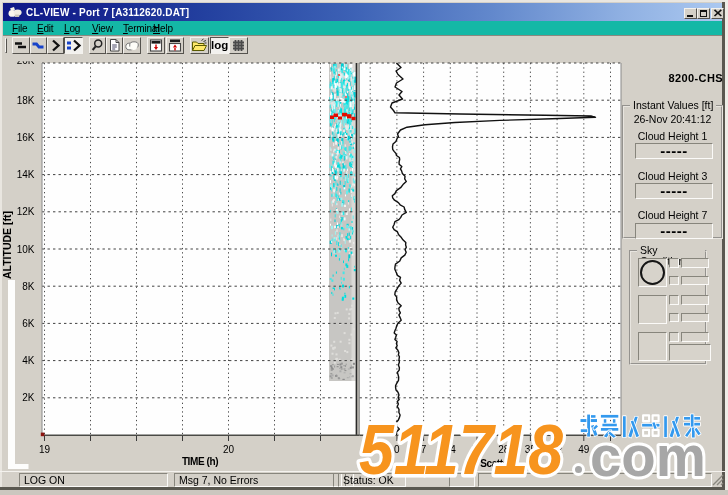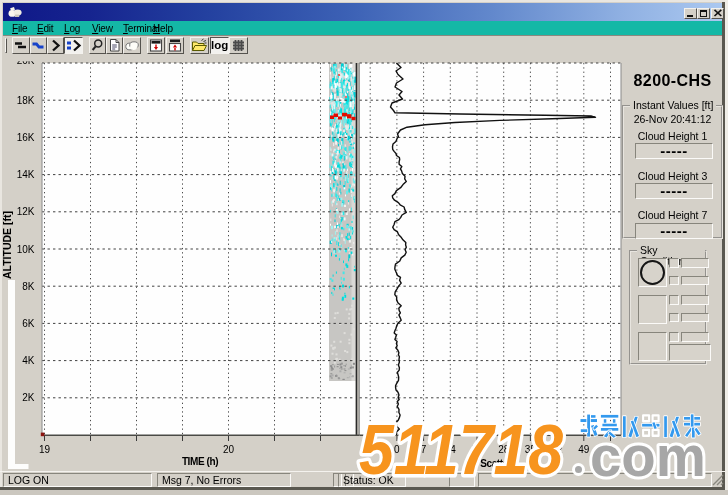--- a/index.html
+++ b/index.html
@@ -25,20 +25,21 @@
 <div class="a" style="left:0;top:487px;width:725px;height:3px;background:#5a5850"></div>
 <div class="a" style="left:0;top:490px;width:728px;height:5px;background:#cbc7bf"></div>
 
 <div class="a" style="left:3px;top:3px;width:719px;height:18px;background:linear-gradient(to right,#0f1888 0%,#16248f 12%,#23409f 28%,#3c61b5 48%,#6288cc 68%,#8fb0e2 86%,#abc8f0 100%)">
   <svg class="a" style="left:5px;top:3px" width="14" height="12" viewBox="0 0 14 12">
     <ellipse cx="4.2" cy="7.4" rx="3.7" ry="3.4" fill="#f8f6ee"></ellipse>
     <ellipse cx="9.6" cy="6.6" rx="4" ry="3.1" fill="#efede2"></ellipse>
     <rect x="2.5" y="1.8" width="4" height="3" fill="#f4f2e8" transform="rotate(-18 4 3)"></rect>
     <rect x="6.8" y="8.6" width="4.4" height="2.4" fill="#c9c6ba"></rect>
   </svg>
+  <div class="a" style="left:23px;top:3.5px;font-size:10px;font-weight:bold;color:#fff;letter-spacing:0.2px">CL-VIEW - Port 7 [A3112620.DAT]</div>
   <div class="a raised" style="left:681px;top:4.5px;width:13px;height:11.5px">
       <div class="a" style="left:1.5px;top:6.5px;width:6px;height:2px;background:#111"></div>
     </div>
   <div class="a raised" style="left:694px;top:4.5px;width:13px;height:11.5px">
       <div class="a" style="left:2px;top:1px;width:7px;height:7px;border:1px solid #111;border-top-width:2px"></div>
     </div>
   <div class="a raised" style="left:708px;top:4.5px;width:13px;height:11.5px">
     <svg class="a" style="left:1px;top:0.5px" width="10" height="8" viewBox="0 0 10 8">
         <path d="M1.5 0.8 L8.3 7 M8.3 0.8 L1.5 7" stroke="#111" stroke-width="1.6"></path>
       </svg>
@@ -1132,21 +1133,21 @@
 <text x="530.4" y="453" text-anchor="middle" class="ax">35</text>
 <text x="557.1" y="453" text-anchor="middle" class="ax">42</text>
 <text x="583.8" y="453" text-anchor="middle" class="ax">49</text>
 <text x="490" y="466.5" text-anchor="middle" class="axb" style="letter-spacing:-0.4px">B. Scatter</text>
 <text x="11" y="245" class="axb" transform="rotate(-90 11 245)" text-anchor="middle" style="font-size:10.5px">ALTITUDE [ft]</text>
 
 <rect x="8" y="280" width="7" height="189" fill="#fdfdfc"></rect>
 <rect x="8" y="464" width="20.5" height="5" fill="#fdfdfc"></rect>
 </svg>
 
-<div class="a" style="left:622px;top:72px;width:101px;text-align:center;font-size:16px;font-weight:bold;letter-spacing:0.4px">8200-CHS</div>
+<div class="a" style="left:622px;top:72px;width:101px;text-align:right;font-size:11px;font-weight:bold;letter-spacing:0.4px">8200-CHS</div>
 <div class="gb" style="left:622px;top:105px;width:101px;height:134px">
   <span class="lbl">Instant Values [ft]</span>
   <div class="cl" style="top:6px;font-weight:normal">26-Nov 20:41:12</div>
   <div class="cl" style="top:22.5px">Cloud Height 1</div>
   <div class="vbox" style="top:35.5px">-----</div>
   <div class="cl" style="top:62.5px">Cloud Height 3</div>
   <div class="vbox" style="top:76px">-----</div>
   <div class="cl" style="top:102px">Cloud Height 7</div>
   <div class="vbox" style="top:116px">-----</div>
 </div>
@@ -1164,22 +1165,22 @@
   <div class="sc" style="left:49.5px;top:43px;width:28px;height:9.5px"></div>
   <div class="sc" style="left:38px;top:60.5px;width:10px;height:9.5px"></div>
   <div class="sc" style="left:49.5px;top:60.5px;width:28px;height:9.5px"></div>
   <div class="sc" style="left:7px;top:79.5px;width:29px;height:29px"></div>
   <div class="sc" style="left:38px;top:80px;width:10px;height:9.5px"></div>
   <div class="sc" style="left:49.5px;top:80px;width:28px;height:9.5px"></div>
   <div class="sc" style="left:38px;top:91.5px;width:42px;height:17px"></div>
 </div>
 
 <div class="a" style="left:0;top:471px;width:725px;height:1px;background:#f4f2ee"></div>
-<div class="stc" style="left:3px;width:149px">LOG ON</div>
-<div class="stc" style="left:157px;width:134px">Msg 7, No Errors</div>
+<div class="stc" style="left:19px;width:149px">LOG ON</div>
+<div class="stc" style="left:174px;width:165px">Msg 7, No Errors</div>
 <div class="stc" style="left:333px;width:9px"></div>
 <div class="stc" style="left:345px;width:9px"></div>
 <div class="stc" style="left:338px;width:68px">Status: OK</div>
 <div class="stc" style="left:449px;width:26px"></div>
 <div class="stc" style="left:478px;width:234px"></div>
 <svg class="a" style="left:712px;top:474px" width="12" height="12" viewBox="0 0 12 12">
 <path d="M11 1 L1 11 M11 5 L5 11 M11 9 L9 11" stroke="#8a887f" stroke-width="1.4"></path>
 </svg>
 
 <svg class="a" style="left:0;top:0;z-index:50" width="728" height="495" viewBox="0 0 728 495">

